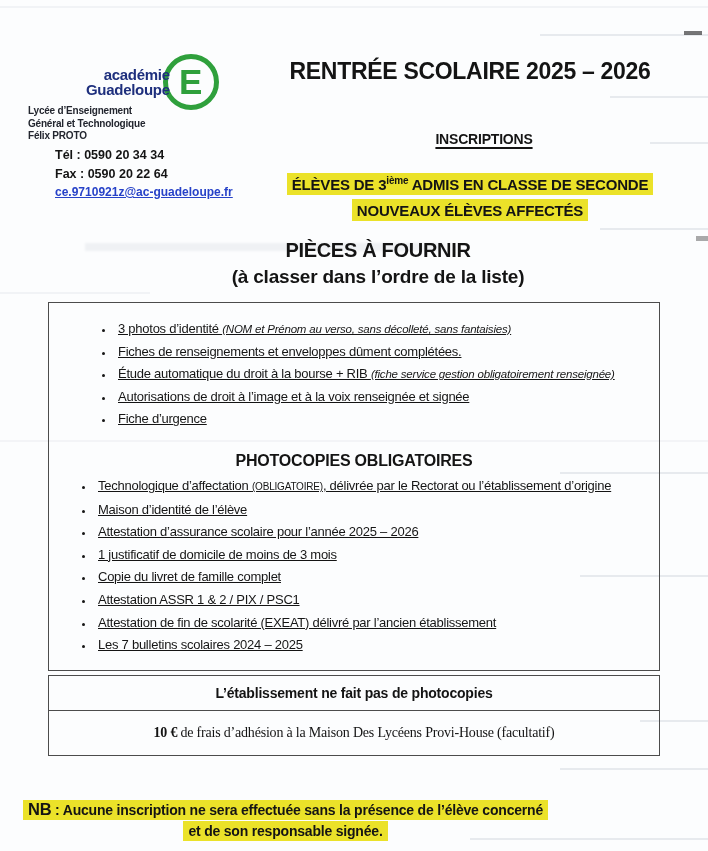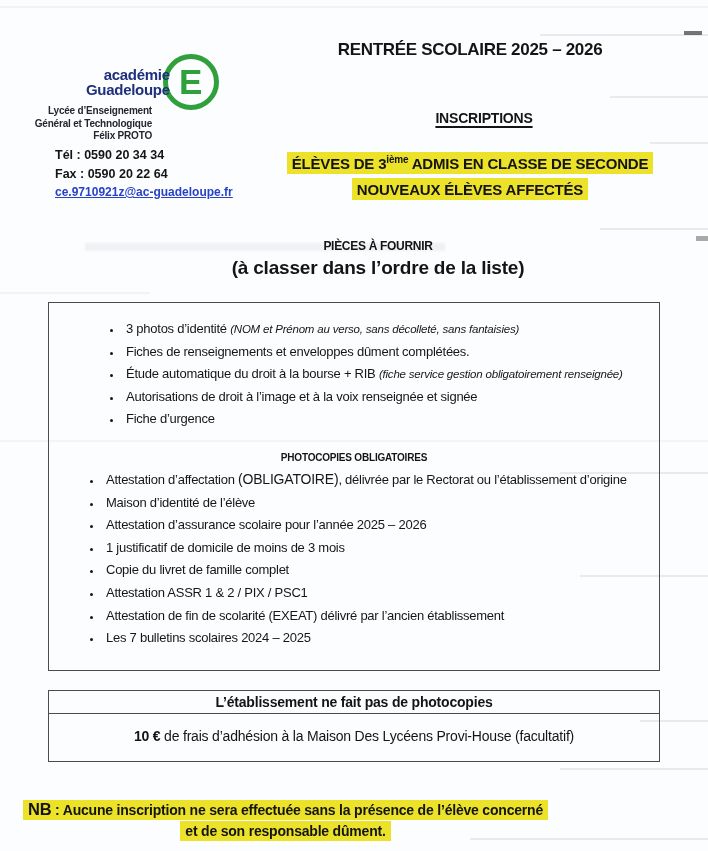--- a/index.html
+++ b/index.html
@@ -17,67 +17,67 @@
   .logo-text{
     text-align:right;font-weight:bold;font-size:15px;line-height:15px;
     color:var(--logo-navy);letter-spacing:-0.3px;margin-right:-7px;z-index:2;
   }
   .logo-circle{
     width:46px;height:46px;border:5px solid var(--logo-green);border-radius:50%;
     display:flex;align-items:center;justify-content:center;background:transparent;z-index:1;
   }
   .logo-circle .e{font-size:35px;font-weight:bold;color:var(--logo-green);line-height:1;transform:translateY(-1px);}
   .school-name{
-    position:absolute;top:105px;left:28px;width:124px;text-align:right;
+    position:absolute;top:105px;left:28px;width:124px;text-align:left;
     font-size:10px;font-weight:bold;line-height:12.5px;color:#23262f;letter-spacing:-0.2px;
   }
   .contact{position:absolute;top:146px;left:55px;font-size:12.5px;font-weight:bold;line-height:18.5px;}
   .contact .email{color:var(--link-blue);text-decoration:underline;font-weight:bold;font-size:12px;cursor:pointer;}
   
   .header-col{position:absolute;top:38px;left:248px;width:444px;text-align:center;}
-  .doc-title{font-size:17px;font-weight:bold;line-height:24px;letter-spacing:-0.3px;}
+  .doc-title{font-size:23px;font-weight:bold;line-height:24px;letter-spacing:-0.3px;margin-top:21px;}
   .inscriptions-row{margin-top:47px;transform:translateX(14px);}
   .inscriptions-row span{
     font-size:14px;font-weight:bold;text-decoration:underline;
     text-underline-offset:3px;text-decoration-thickness:2px;letter-spacing:-0.2px;
   }
   .hl{background:var(--highlight-yellow);font-weight:bold;padding:3px 5px 2px;letter-spacing:-0.2px;}
   .hl-row1{margin-top:27px;font-size:15px;}
   .hl-row1 sup{font-size:10px;vertical-align:super;}
   .hl-row2{margin-top:9px;font-size:15px;}
   
   .pieces-block{position:absolute;top:239px;left:48px;width:660px;text-align:center;}
-  .pieces-title{font-size:12px;font-weight:bold;letter-spacing:-0.3px;}
+  .pieces-title{font-size:20px;font-weight:bold;letter-spacing:-0.3px;}
   .pieces-sub{font-size:19px;font-weight:bold;margin-top:4px;letter-spacing:-0.2px;}
   
   .main-box{
     position:absolute;top:302px;left:48px;width:612px;height:369px;
     border:1.5px solid #4c4c4c;box-sizing:border-box;
   }
-  ul.doclist{margin:8px;list-style:disc;}
+  ul.doclist{margin:0;list-style:disc;text-decoration:underline;}
   ul.list1{margin-top:15px;padding-left:66px;}
   ul.list2{margin-top:5px;padding-left:46px;}
   ul.doclist li{
     font-size:13px;line-height:22.6px;letter-spacing:-0.25px;color:#161616;
     padding-left:3px;
   }
   ul.doclist li::marker{font-size:11px;}
   .note{font-style:italic;font-size:11.5px;letter-spacing:-0.2px;}
-  .caps{font-size:14px;letter-spacing:-0.2px;}
+  .caps{font-size:10px;letter-spacing:-0.2px;}
   .photocopies-heading{
-    text-align:center;font-weight:bold;font-size:10px;margin-top:21px;letter-spacing:-0.2px;
+    text-align:center;font-weight:bold;font-size:16px;margin-top:21px;letter-spacing:-0.2px;
   }
   
   .row-a,.row-b{
     position:absolute;left:48px;width:612px;box-sizing:border-box;
     display:flex;align-items:center;justify-content:center;
     border:1.5px solid #4c4c4c;font-size:14px;letter-spacing:-0.2px;
   }
-  .row-a{top:690px;height:24px;font-weight:bold;}
-  .row-b{top:710.5px;height:51px;border-top:none;font-weight:normal;}
+  .row-a{top:675px;height:36px;font-weight:bold;}
+  .row-b{top:710.5px;height:45px;border-top:none;font-weight:normal;font-family:Liberation Serif, serif;}
   .row-b .bold{font-weight:bold;}
   
   .nb-block{position:absolute;top:799px;left:0;width:571px;text-align:center;line-height:20px;}
   .nb-block .hl{font-size:14px;padding:2px 5px;}
   .nb-label{font-size:16.5px;font-weight:bold;}
   .nb-line2{margin-top:1px;}
 </style>
 </head>
 <body>
 
@@ -144,21 +144,21 @@
       <li><span>3 photos d’identité </span><span class="note">(NOM et Prénom au verso, sans décolleté, sans fantaisies)</span></li>
       <li><span>Fiches de renseignements et enveloppes dûment complétées.</span><span class="note"></span></li>
       <li><span>Étude automatique du droit à la bourse + RIB </span><span class="note">(fiche service gestion obligatoirement renseignée)</span></li>
       <li><span>Autorisations de droit à l’image et à la voix renseignée et signée</span><span class="note"></span></li>
       <li><span>Fiche d’urgence</span><span class="note"></span></li>
     </ul>
 
     <div class="photocopies-heading">PHOTOCOPIES OBLIGATOIRES</div>
 
     <ul class="doclist list2">
-      <li><span>Attestation d’affectation </span><span class="caps">(OBLIGATOIRE)</span><span>, délivrée par le Rectorat ou l’établissement d’origine</span></li>
+      <li><span>Technologique d’affectation </span><span class="caps">(OBLIGATOIRE)</span><span>, délivrée par le Rectorat ou l’établissement d’origine</span></li>
       <li><span>Maison d’identité de l’élève</span></li>
       <li><span>Attestation d’assurance scolaire pour l’année 2025 – 2026</span></li>
       <li><span>1 justificatif de domicile de moins de 3 mois</span></li>
       <li><span>Copie du livret de famille complet</span></li>
       <li><span>Attestation ASSR 1 &amp; 2 / PIX / PSC1</span></li>
       <li><span>Attestation de fin de scolarité (EXEAT) délivré par l’ancien établissement</span></li>
       <li><span>Les 7 bulletins scolaires 2024 – 2025</span></li>
     </ul>
   </div>
 
@@ -168,17 +168,17 @@
 
   <div class="row-b">
     <span><span class="bold">10 €</span><span> de frais d’adhésion à la Maison Des Lycéens Provi-House (facultatif)</span></span>
   </div>
 
   <div class="nb-block">
     <div>
       <span class="hl"><span class="nb-label">NB</span><span> : Aucune inscription ne sera effectuée sans la présence de l’élève concerné</span></span>
     </div>
     <div class="nb-line2">
-      <span class="hl">et de son responsable dûment.</span>
+      <span class="hl">et de son responsable signée.</span>
     </div>
   </div>
 
 </div>
 
 </body></html>

